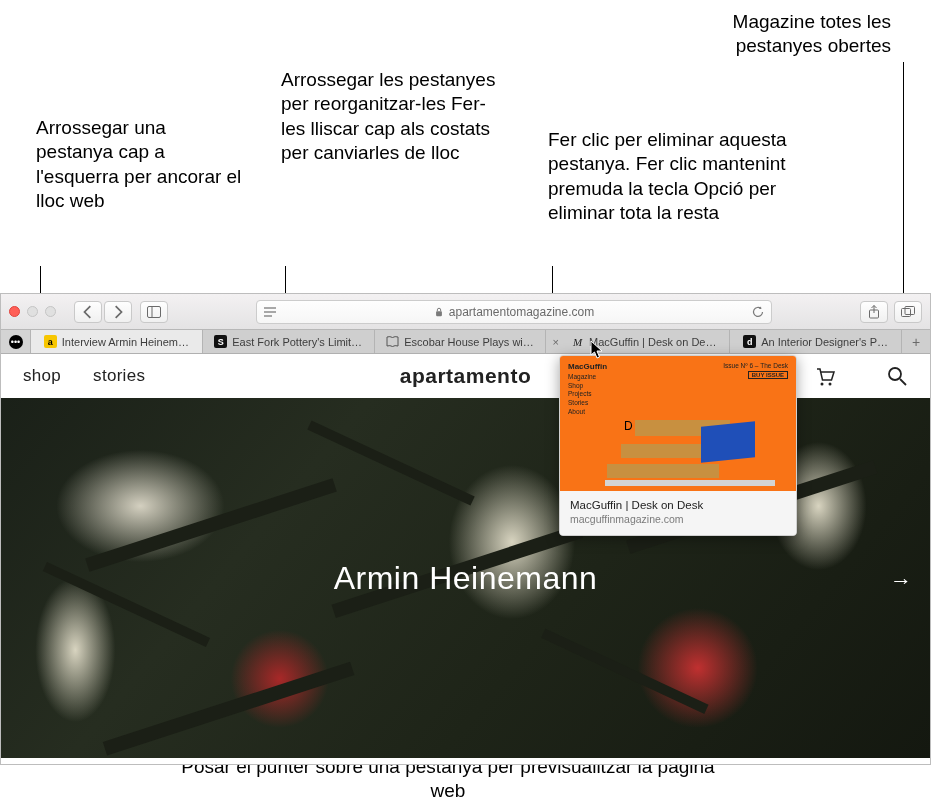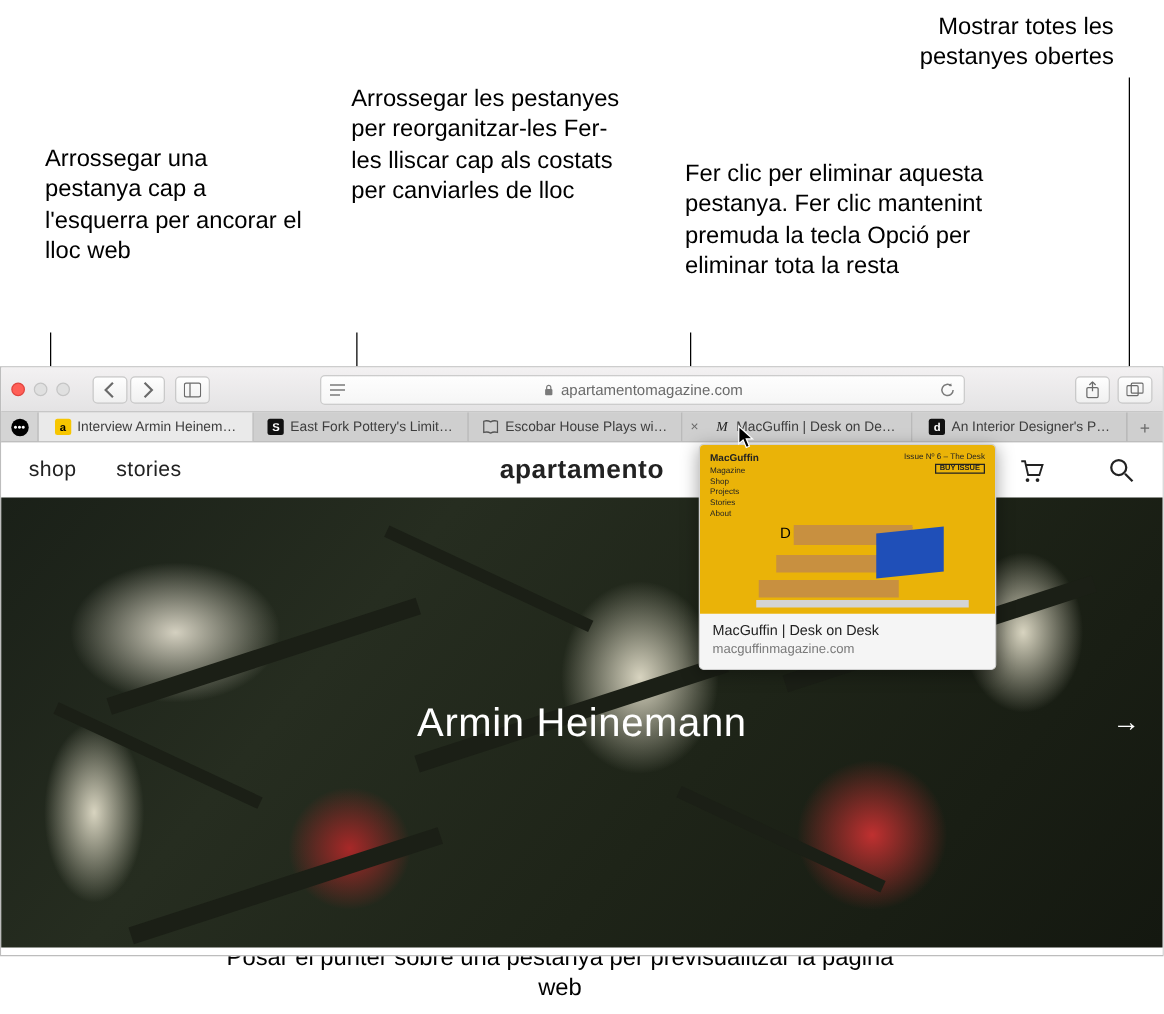--- a/index.html
+++ b/index.html
@@ -203,21 +203,21 @@
     width:238px;
     background:#fff;
     box-shadow: 0 3px 14px rgba(0,0,0,0.35);
     border-radius:4px;
     overflow:hidden;
     border:1px solid #d0d0d0;
     z-index:20;
   }
   .preview-img {
     height:135px;
-    background:#eab308;
+    background:#f97316;
     position:relative;
     overflow:hidden;
   }
   .pimg-header {
     display:flex; justify-content:space-between; align-items:flex-start;
     padding:6px 8px 0;
     font-size:6.5px; color:#222;
   }
   .pimg-left-col { line-height:1.35; font-weight:700; }
   .pimg-left-col div:first-child { font-size:8px; }
@@ -263,21 +263,21 @@
 
 <div class="callout" style="left:36px; top:116px; width:210px;">Arrossegar una pestanya cap a l'esquerra per ancorar el lloc web</div>
 <div class="callout-line" style="left:40px; top:266px; width:1px; height:62px;"></div>
 
 <div class="callout" style="left:281px; top:68px; width:220px;">Arrossegar les pestanyes per reorganitzar-les Fer-les lliscar cap als costats per canviarles de lloc</div>
 <div class="callout-line" style="left:285px; top:266px; width:1px; height:54px;"></div>
 
 <div class="callout" style="left:548px; top:128px; width:270px;">Fer clic per eliminar aquesta pestanya. Fer clic mantenint premuda la tecla Opció per eliminar tota la resta</div>
 <div class="callout-line" style="left:552px; top:266px; width:1px; height:66px;"></div>
 
-<div class="callout" style="left:681px; top:10px; width:210px; text-align:right;">Mostrar totes les pestanyes obertes</div>
+<div class="callout" style="left:681px; top:10px; width:210px; text-align:right;">Magazine totes les pestanyes obertes</div>
 <div class="callout-line" style="left:903px; top:62px; width:1px; height:243px;"></div>
 
 <div class="callout" style="left:178px; top:755px; width:540px; text-align:center;">Posar el punter sobre una pestanya per previsualitzar la pàgina web</div>
 <div class="callout-line" style="left:650px; top:514px; width:1px; height:237px;"></div>
 
 <div class="safari-window">
 
   <div class="toolbar">
     <div class="traffic">
       <div class="tl-dot tl-close"></div>

